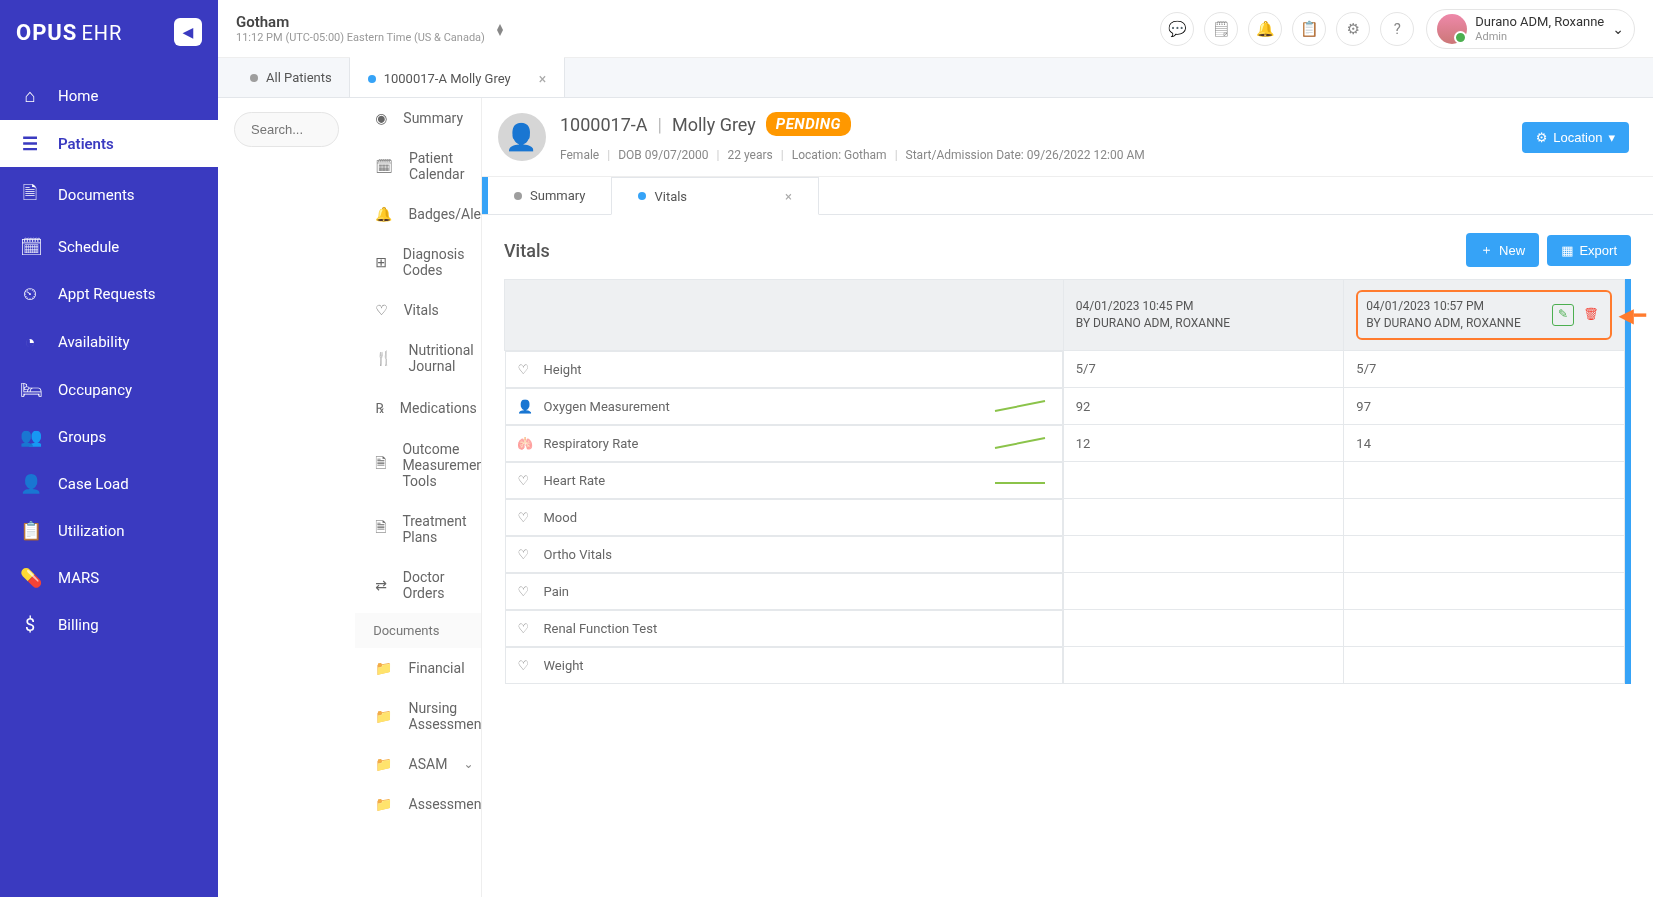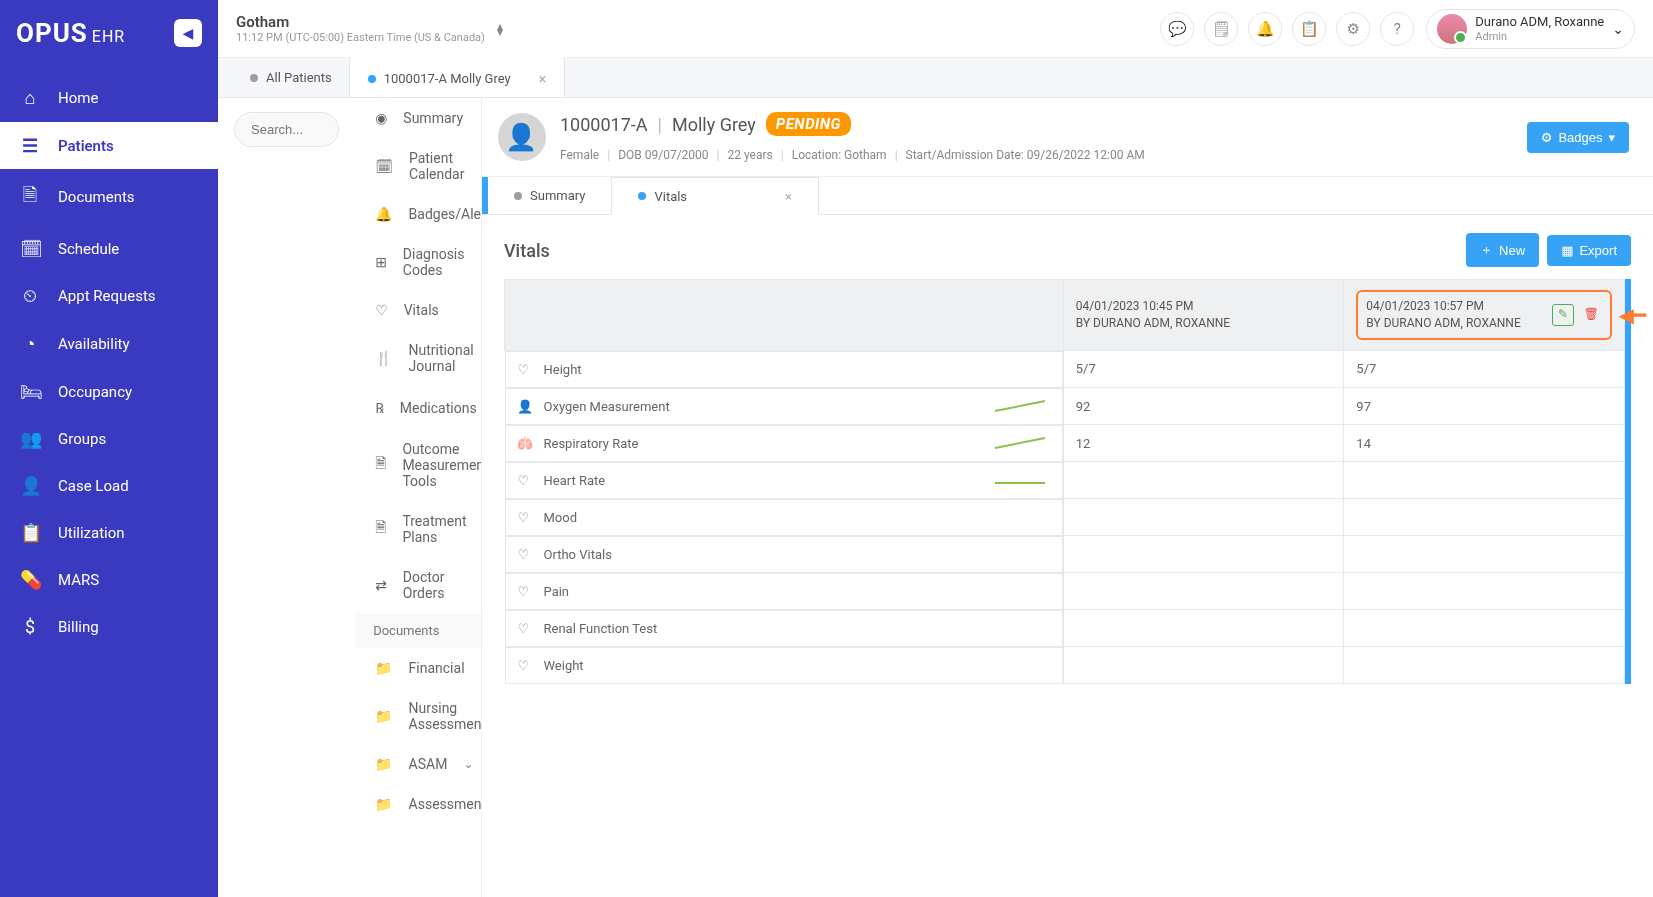--- a/index.html
+++ b/index.html
@@ -1,22 +1,22 @@
 <!DOCTYPE html>
 <html><head>
 <meta charset="utf-8">
 <style>
 *{box-sizing:border-box;margin:0;padding:0;}
 body{font-family:-apple-system,BlinkMacSystemFont,"Segoe UI",Roboto,Arial,sans-serif;font-size:14px;color:#333;background:#fff;overflow:hidden;}
 .app{display:flex;height:897px;width:1653px;}
 .sidebar{width:218px;background:#3a3ac0;color:#fff;display:flex;flex-direction:column;}
 .logo-row{display:flex;align-items:center;padding:18px 16px;gap:12px;}
 .logo{display:flex;align-items:baseline;font-weight:700;font-size:22px;letter-spacing:1px;}
-.logo .o{font-size:26px;}
-.logo .ehr{font-size:16px;font-weight:400;margin-left:4px;}
+.logo .o{font-size:22px;}
+.logo .ehr{font-size:20px;font-weight:400;margin-left:4px;}
 .collapse-btn{margin-left:auto;width:28px;height:28px;background:#fff;border-radius:6px;display:flex;align-items:center;justify-content:center;color:#3a3ac0;cursor:pointer;}
 .nav{list-style:none;padding-top:8px;}
 .nav li{display:flex;align-items:center;padding:13px 20px;gap:18px;cursor:pointer;font-size:15px;}
 .nav li.active{background:#fff;color:#3a3ac0;font-weight:600;}
 .nav .icon{width:20px;text-align:center;font-size:18px;}
 
 .main{flex:1;display:flex;flex-direction:column;}
 .topbar{height:58px;display:flex;align-items:center;padding:0 18px;border-bottom:1px solid #eee;}
 .location{display:flex;flex-direction:column;}
 .location .name{font-weight:600;font-size:15px;color:#444;}
@@ -287,21 +287,21 @@
                 <span class="div">|</span>
               <span>22 years</span>
                 <span class="div">|</span>
               <span>Location: Gotham</span>
                 <span class="div">|</span>
               <span>Start/Admission Date: 09/26/2022 12:00 AM</span>
             </div>
           </div>
           <button class="options-btn">
             <span>⚙</span>
-            <span>Badges</span>
+            <span>Location</span>
             <span>▾</span>
           </button>
         </div>
 
         <div class="inner-tabs" id="inner-tabs">
           <div class="inner-left-accent"></div>
         <div class="inner-tab">
               <span class="dot"></span>
               <span>Summary</span>
             </div>

